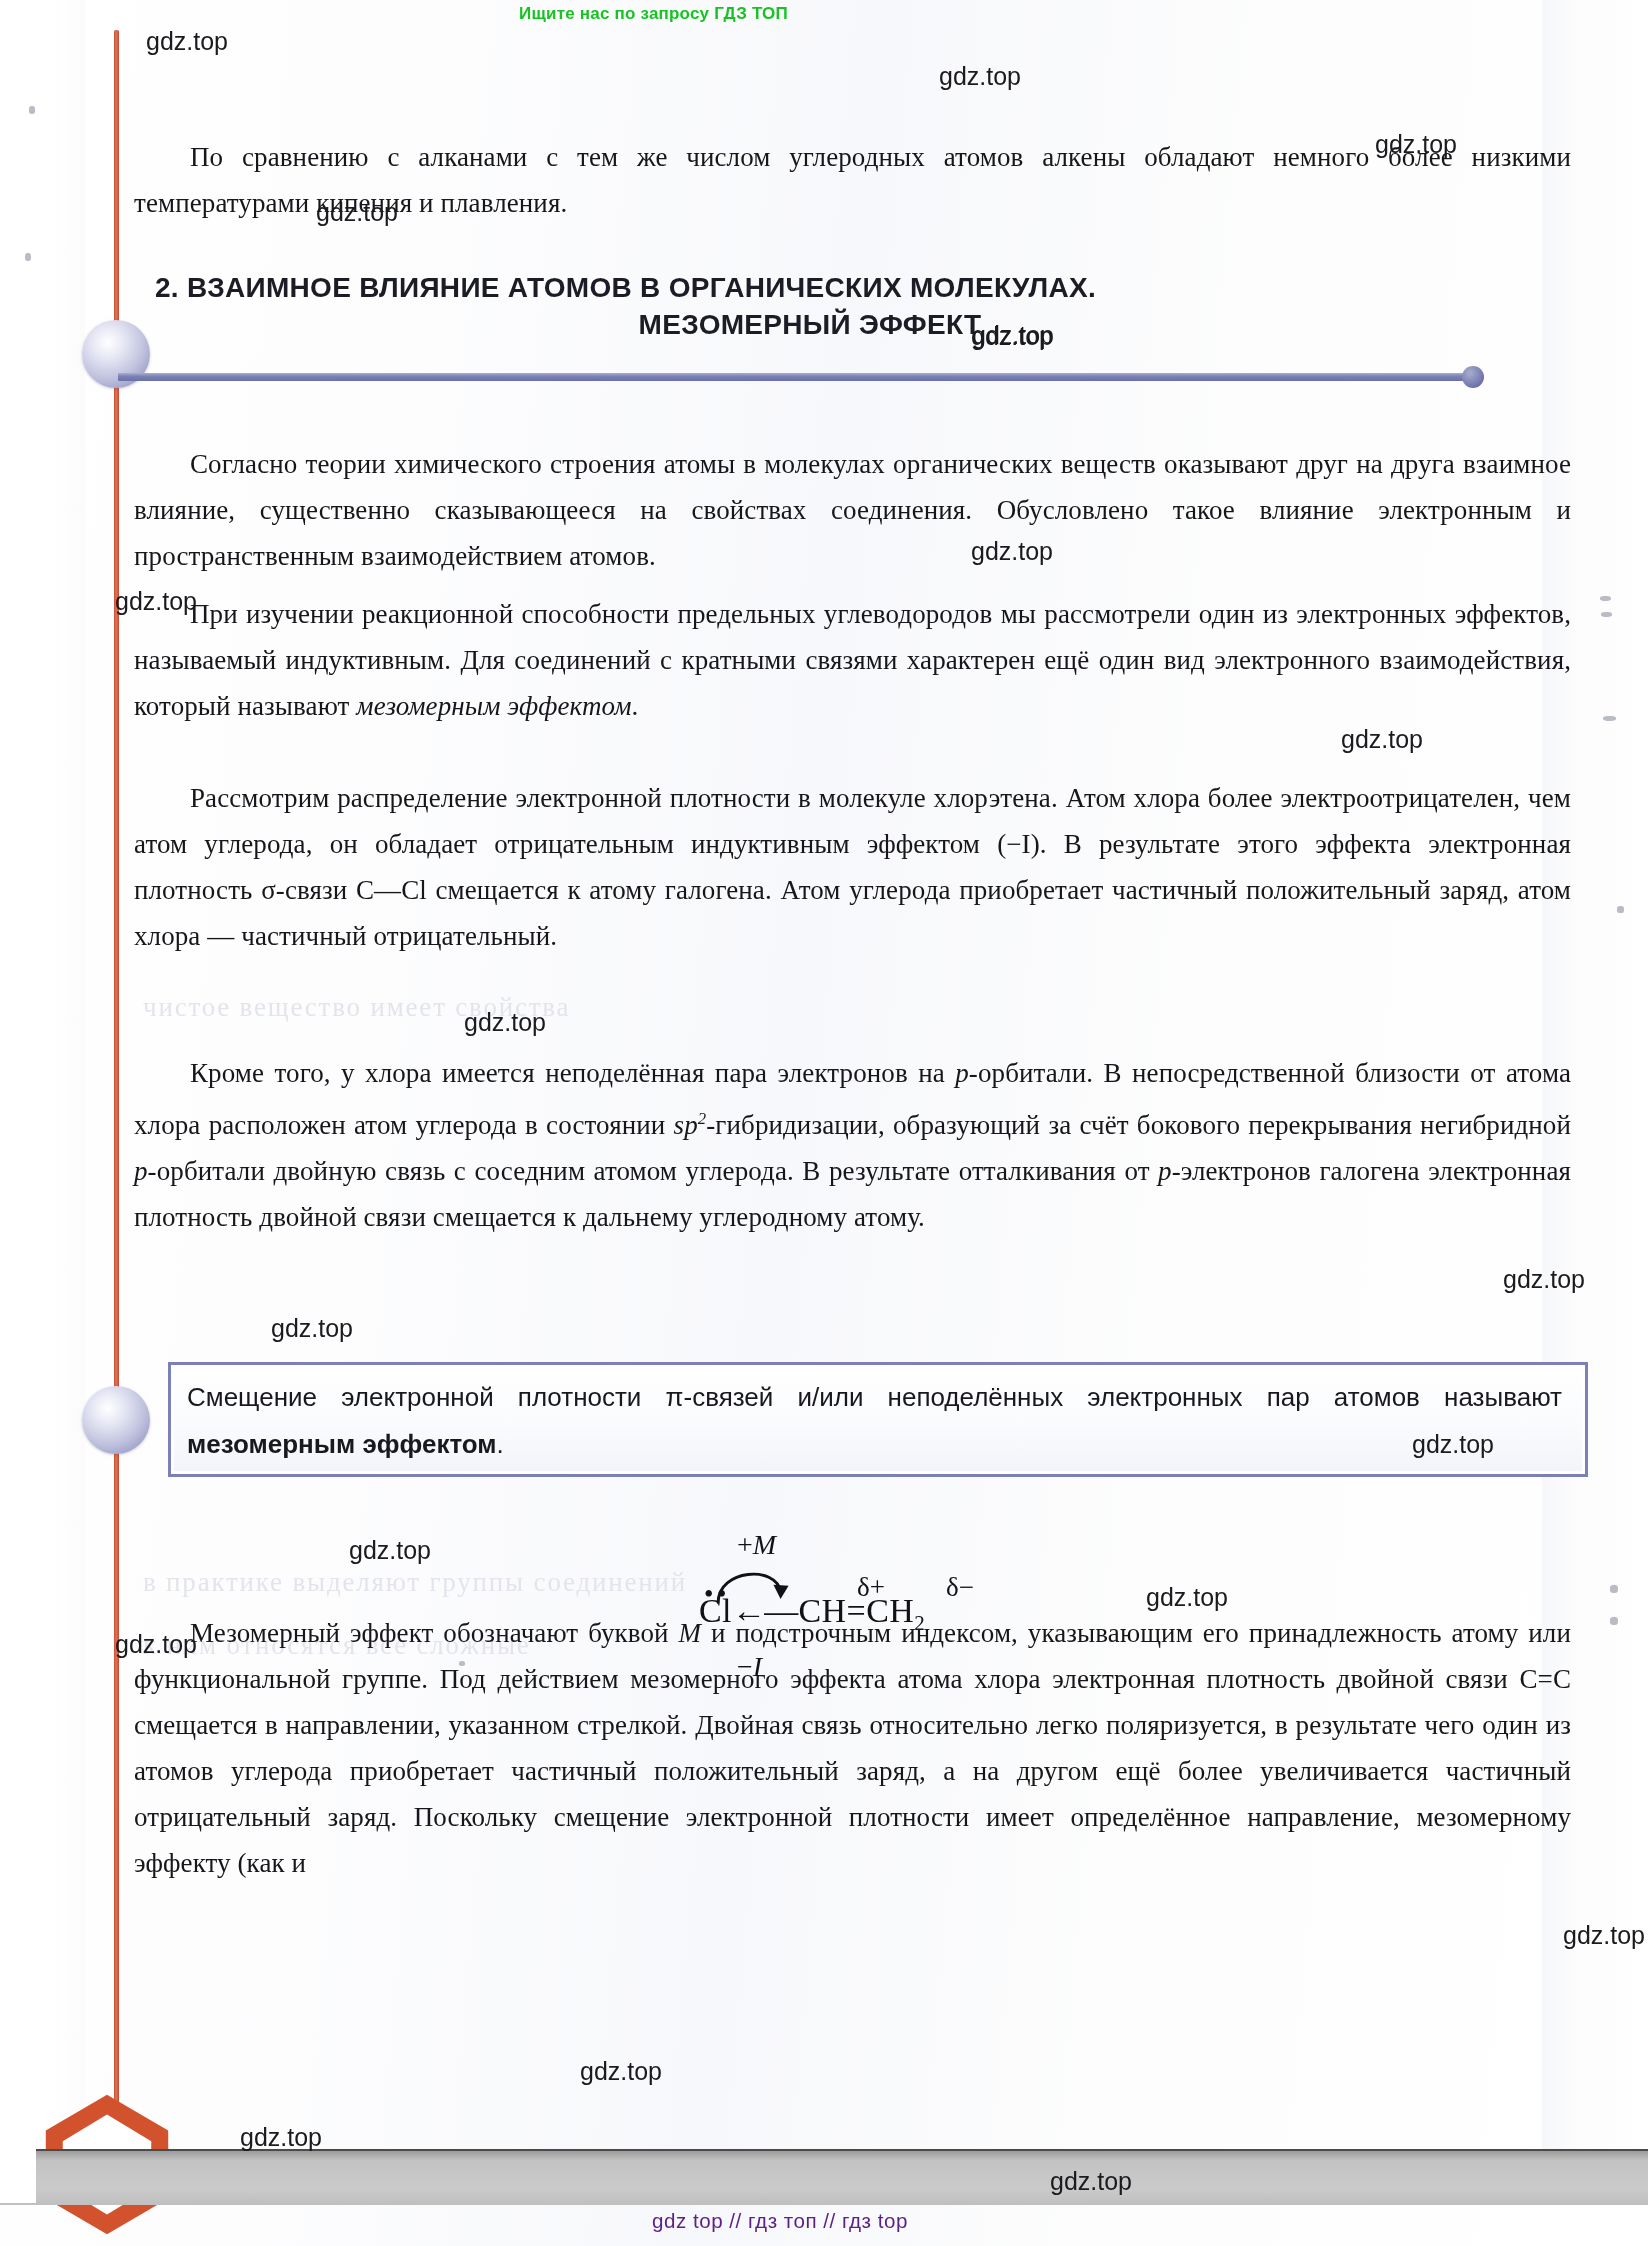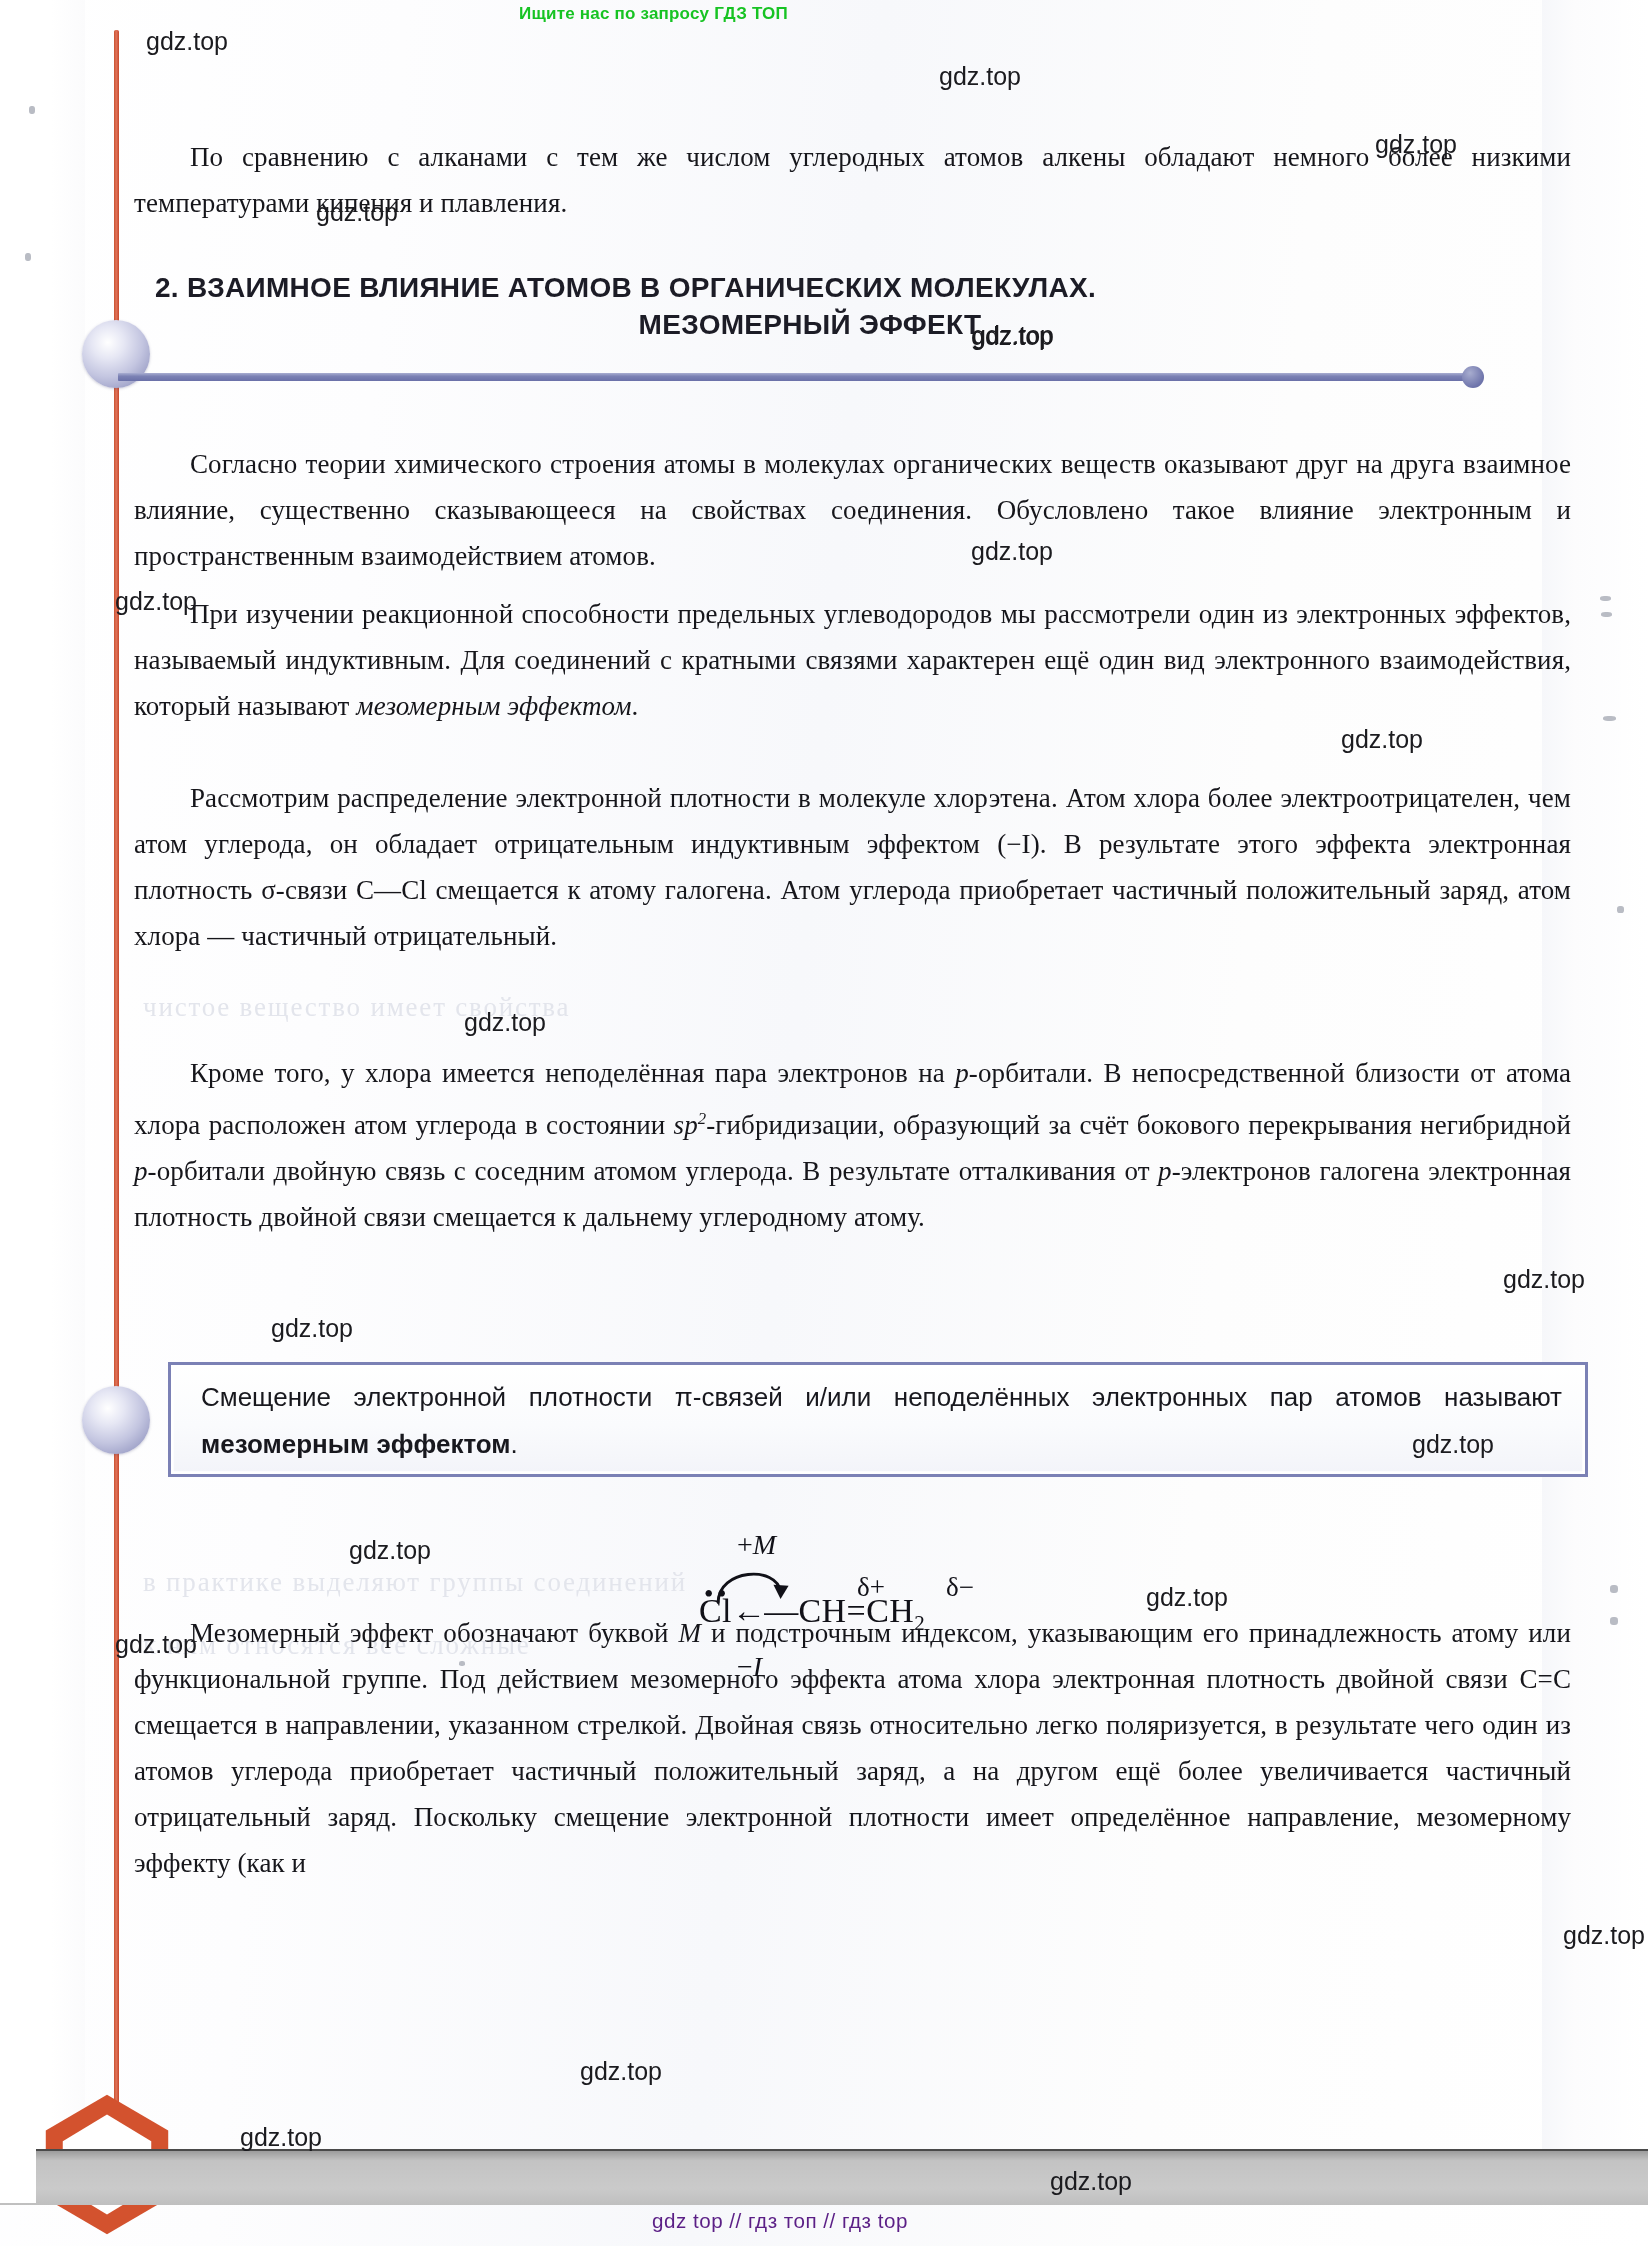--- a/index.html
+++ b/index.html
@@ -101,21 +101,21 @@
     position:absolute;left:168px;top:1362px;width:1420px;height:115px;
     border:3.6px solid #7b81b5;
     background:linear-gradient(180deg,#ffffff 0%,#fafbfd 55%,#f3f4f9 100%);
     box-sizing:border-box;
     box-shadow:0 0 0 2.7px #ffffff inset;
   }
   #definition-text{
     font-family:"Liberation Sans", sans-serif;
     font-size:26px;line-height:47px;
     color:#18181e;
-    padding:9px 23px 0 30px;
+    padding:9px 23px 0 16px;
     text-align:justify;
     letter-spacing:0;
   }
   #definition-text b{font-weight:700;}
 
   
   #formula-block{
     position:absolute;left:681px;top:1536px;width:376px;height:161px;
     font-family:"Liberation Serif", serif;
     color:#111118;

